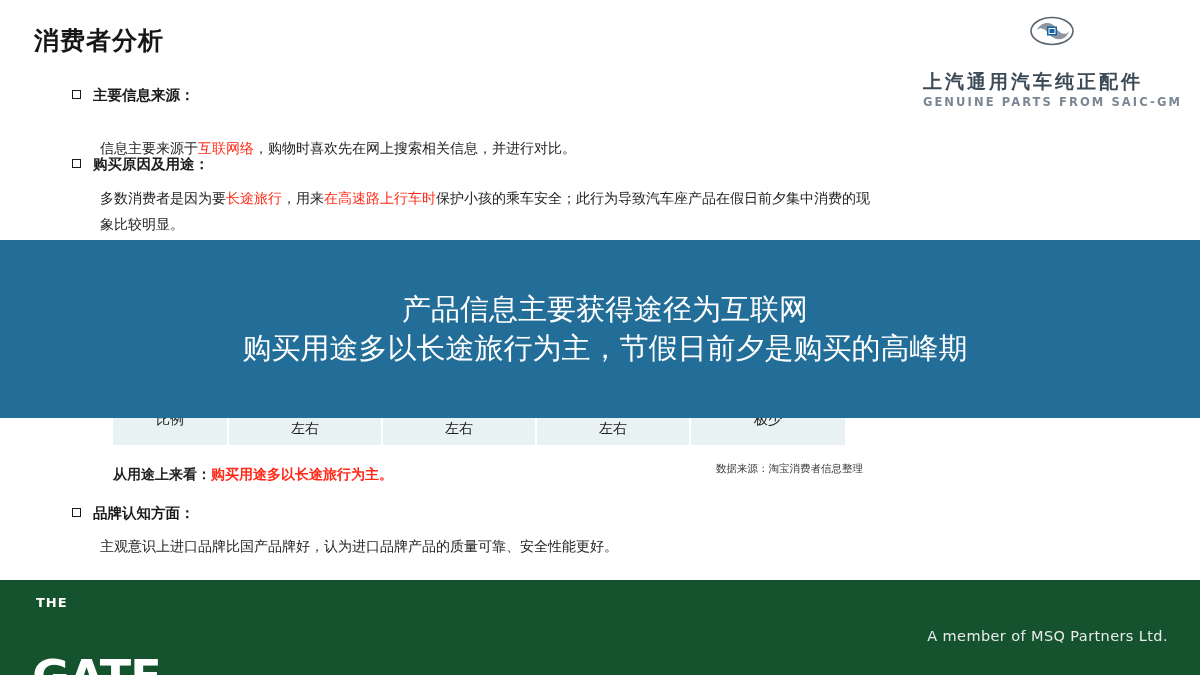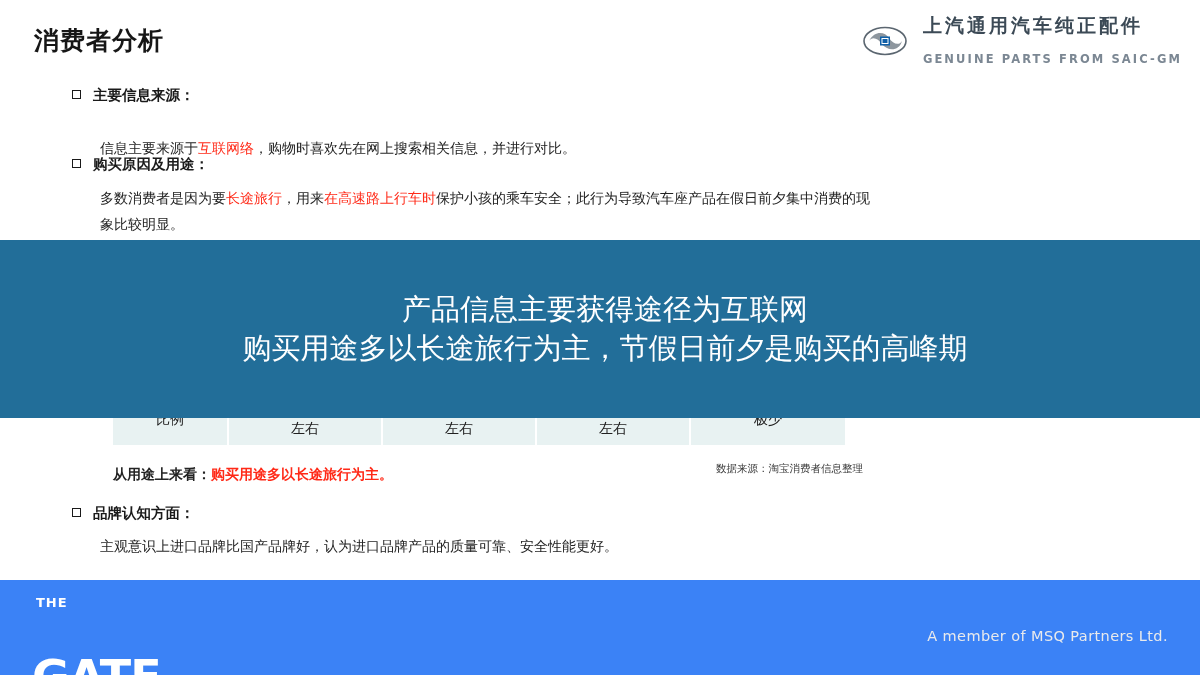--- a/index.html
+++ b/index.html
@@ -10,30 +10,30 @@
     position:relative;
   }
   #slide { position:absolute; left:0; top:0; width:1200px; height:675px; background:#fff; }
 
   
   .title {
     position:absolute; left:34px; top:24px;
     font-size:25px; font-weight:bold; color:#161616;
     letter-spacing:1px;
   }
-  .logo { position:absolute; right:18px; top:16px; display:flex; align-items:center; gap:16px; }
+  .logo { position:absolute; right:18px; top:16px; display:flex; align-items:center; gap:26px;flex-direction:column; }
   .logo-mark { width:44px; height:30px; position:relative; }
   .logo-text { display:flex; flex-direction:column; line-height:1; }
   .logo-cn {
     font-size:19px; font-weight:bold; color:#3c4a56;
     letter-spacing:3px;
   }
   .logo-en {
     font-size:11.5px; font-weight:bold; color:#7b8793;
-    letter-spacing:2.1px; margin-top:19px;
+    letter-spacing:2.1px; margin-top:6px;
   }
 
   
   .bullet-head {
     position:absolute; display:flex; align-items:flex-start; gap:12px;
     font-size:14.5px; font-weight:bold; color:#1a1a1a;
   }
   .bullet-sq {
     display:inline-block; width:9px; height:9px;
     border:1.6px solid #1a1a1a; margin-top:4px; flex:0 0 auto;
@@ -78,21 +78,21 @@
     text-align:center;
   }
   #band .ol2 {
     color:#ffffff; font-size:29px; line-height:1.35; white-space:nowrap;
     text-align:center;
   }
 
   
   #footer {
     position:absolute; left:0; top:580px; width:1200px; height:95px;
-    background:#3b82f6;
+    background:#14532d;
   }
   .gate-the {
     position:absolute; left:36px; top:15px;
     color:#ffffff; font-size:13px; font-weight:bold; letter-spacing:1px;
   }
   .gate-main {
     position:absolute; left:32px; top:26px;
     color:#ffffff; font-size:46px; font-weight:bold; letter-spacing:-1px;margin-top:44px;
   }
   .msq {

